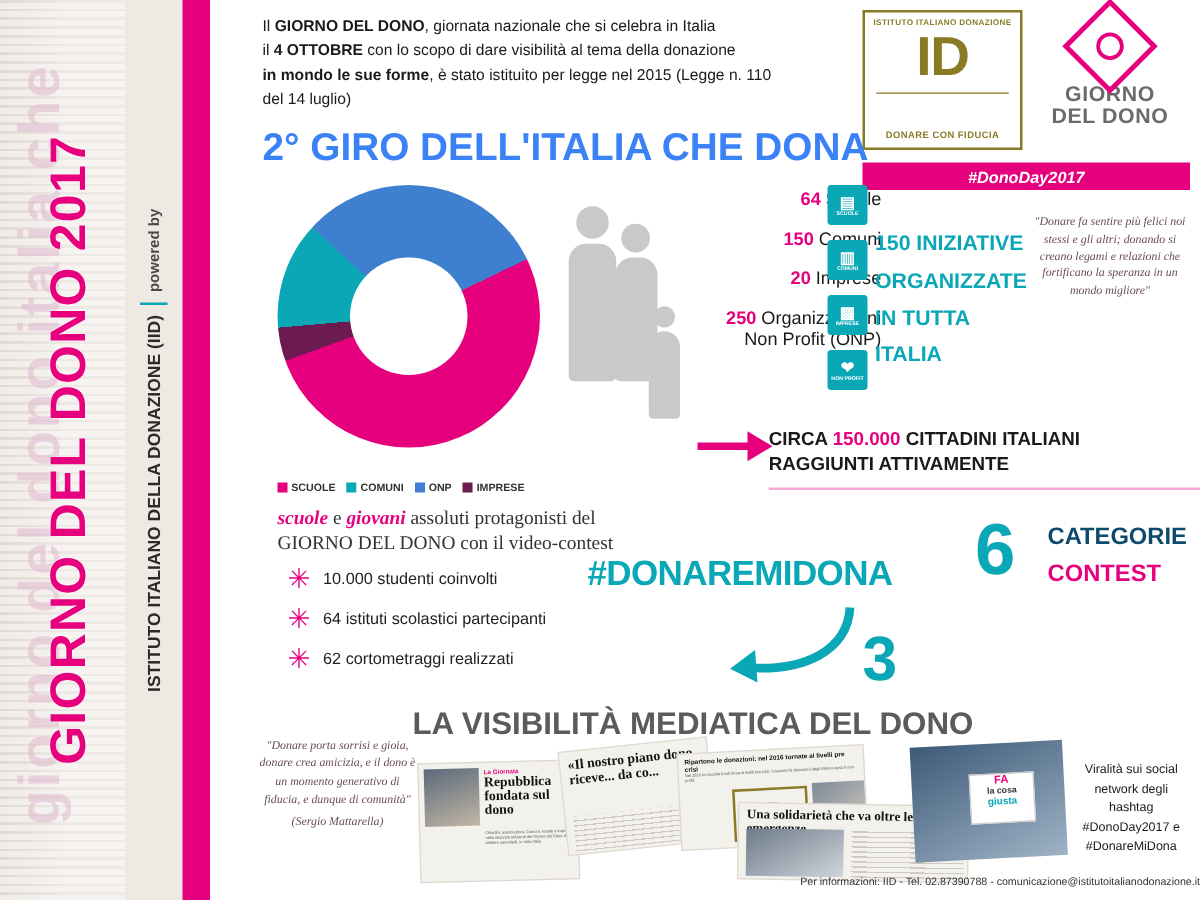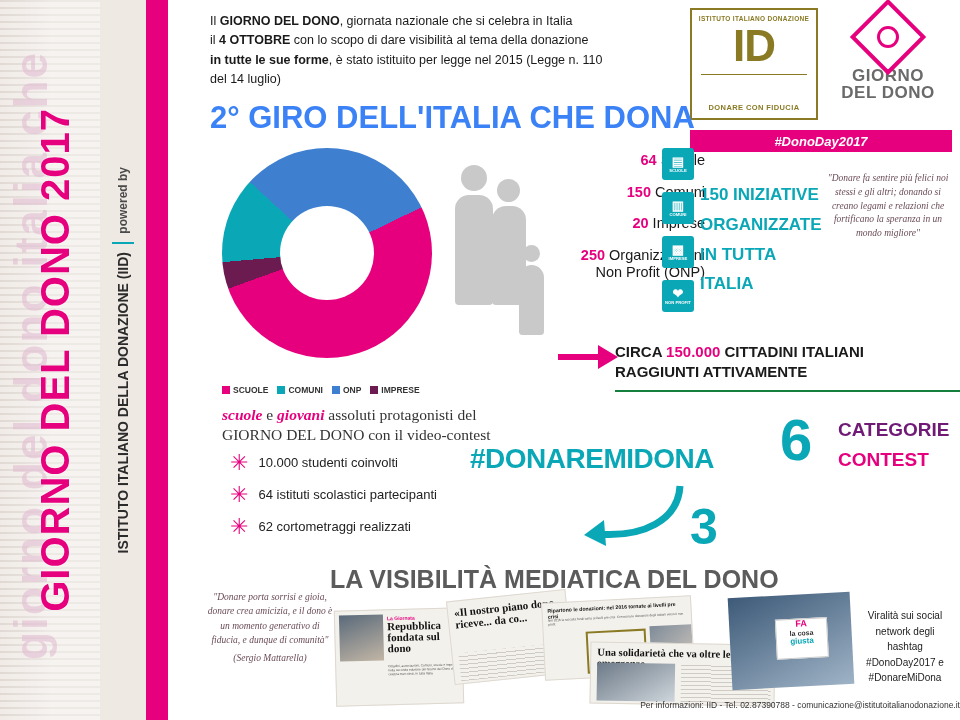--- a/index.html
+++ b/index.html
@@ -141,21 +141,21 @@
     position:absolute; left:822px; top:172px; width:132px;
     font-family:"Liberation Serif", serif; font-style:italic;
     font-size:9.5px; color:#6a4b57; line-height:1.45; text-align:center;
   }
 
   
   #arrow1 { position:absolute; left:556px; top:342px; width:66px; height:30px; }
   #circa {
     position:absolute; left:615px; top:342px; width:345px;
     font-size:15px; font-weight:bold; color:#1a1a1a; line-height:1.35;
-    border-bottom:2px solid #15803d; padding-bottom:7px;
+    border-bottom:2px solid #f9a8d4; padding-bottom:7px;
   }
   #circa b { color:#e6007e; }
 
   
   #scuole-line {
     position:absolute; left:222px; top:405px; width:330px;
     font-family:"Liberation Serif", serif; font-size:15.5px; color:#333; line-height:1.3;
   }
   #scuole-line em { color:#e6007e; font-style:italic; font-weight:bold; }
   #bullets { position:absolute; left:230px; top:455px; width:300px; }
@@ -167,21 +167,21 @@
   #donaremidona {
     position:absolute; left:470px; top:443px; width:310px;
     font-size:28px; font-weight:bold; color:#0aa7b7; letter-spacing:-.5px;
   }
   #arrow2 { position:absolute; left:570px; top:480px; width:120px; height:70px; }
 
   #six {
     position:absolute; left:780px; top:415px; width:180px; height:70px;
   }
   #six .big { position:absolute; left:0; top:-4px; font-size:58px; font-weight:bold; color:#0aa7b7; line-height:58px; }
-  #six .l1 { position:absolute; left:58px; top:4px; font-size:19px; font-weight:bold; color:#701a75; }
+  #six .l1 { position:absolute; left:58px; top:4px; font-size:19px; font-weight:bold; color:#0c4a6e; }
   #six .l2 { position:absolute; left:58px; top:34px; font-size:19px; font-weight:bold; color:#e6007e; }
   #three { position:absolute; left:690px; top:505px; width:265px; height:60px; }
   #three .big { position:absolute; left:0; top:-4px; font-size:50px; font-weight:bold; color:#0aa7b7; line-height:52px; }
   #three .l1 { position:absolute; left:42px; top:6px; font-size:13.5px; font-weight:bold; color:#1a1a1a; }
   #three .l2 { position:absolute; left:42px; top:29px; font-size:13.5px; font-weight:bold; color:#1a1a1a; }
 
   
   #visib {
     position:absolute; left:330px; top:565px; width:540px;
     font-size:25px; font-weight:bold; color:#5b5b5b;
@@ -223,21 +223,21 @@
 </div>
 <div id="powered">
   <div class="pw">powered by</div>
   <div class="dash"></div>
   <div class="iid">ISTITUTO ITALIANO DELLA DONAZIONE (IID)</div>
 </div>
 
 <div id="intro">
   <span>Il </span><b>GIORNO DEL DONO</b><span>, giornata nazionale che si celebra in Italia</span><br>
   <span>il </span><b>4 OTTOBRE</b><span> con lo scopo di dare visibilità al tema della donazione</span><br>
-  <b>in tutte le sue forme</b><span>, è stato istituito per legge nel 2015 (Legge n. 110</span><br>
+  <b>in mondo le sue forme</b><span>, è stato istituito per legge nel 2015 (Legge n. 110</span><br>
   <span>del 14 luglio)</span>
 </div>
 
 <div id="logo-row">
   <div id="iid-logo">
     <div class="ring-top">ISTITUTO ITALIANO DONAZIONE</div>
     <div class="idtxt">ID</div>
     <div class="rule"></div>
     <div class="sub">DONARE CON FIDUCIA</div>
   </div>

